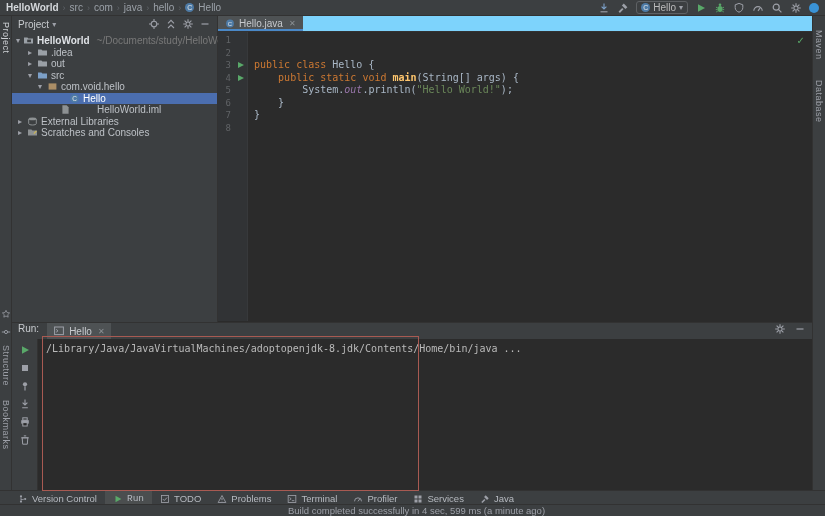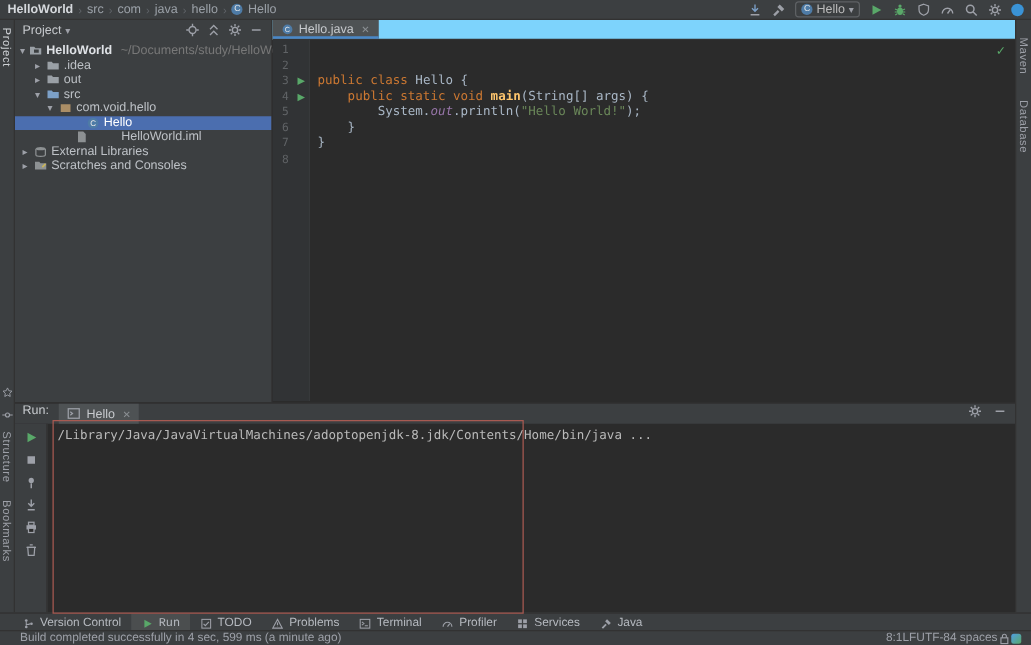--- a/index.html
+++ b/index.html
@@ -95,21 +95,21 @@
 
   
   #bottom-bar { left:0; top:490px; width:825px; height:14px; background:#3c3f41; border-top:1px solid #323232;
     display:flex; align-items:center; padding-left:10px; }
   .bb-item { display:flex; align-items:flex-end; gap:4px; padding:0 8px; height:100%; font-size:9.5px; color:#b6bac0; }
   .bb-item.active { background:rgba(255,255,255,0.08);font-family:Liberation Mono, monospace; }
   .bb-item .icon { width:10px; height:10px; }
 
   
   #status-bar { left:0; top:504px; width:825px; height:12px; background:#3c3f41; border-top:1px solid #323232;
-    display:flex; align-items:center; padding:0 8px; font-size:9.5px; color:#9da0a8; }
+    display:flex; align-items:center; padding:0 8px; font-size:9.5px; color:#9da0a8;flex-direction:column; }
   .sb-msg { padding-left:8px; }
   .sb-right { margin-left:auto; display:flex; align-items:center; }
   .sb-right .icon { width:11px; height:11px; }
   .sb-widget { width:8px; height:8px; border-radius:2px; background:linear-gradient(135deg,#4f9ee3,#59a869); }
 </style>
 </head>
 <body>
 
 <div id="titlebar" class="abs">
   <div class="breadcrumbs">

